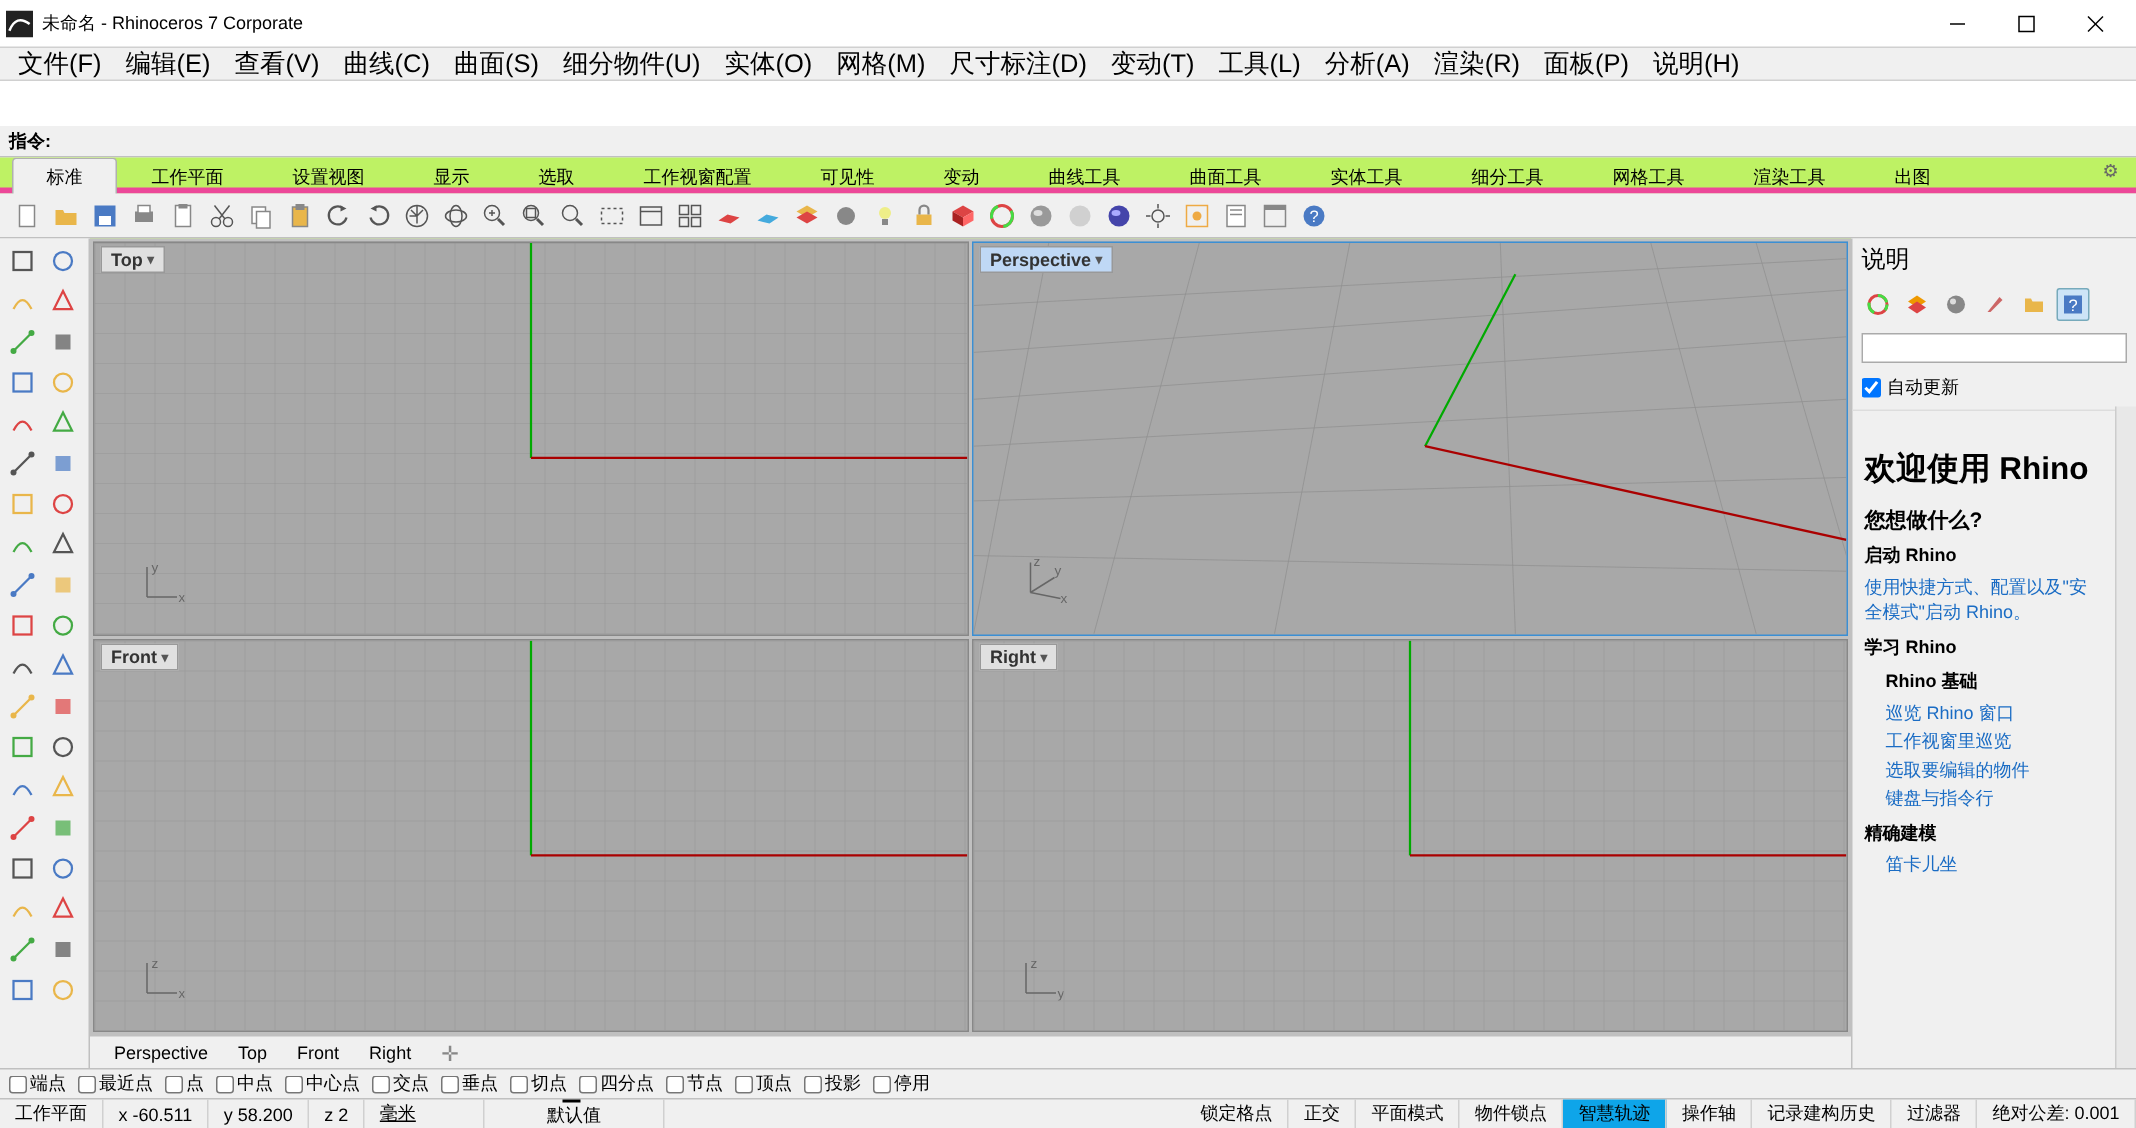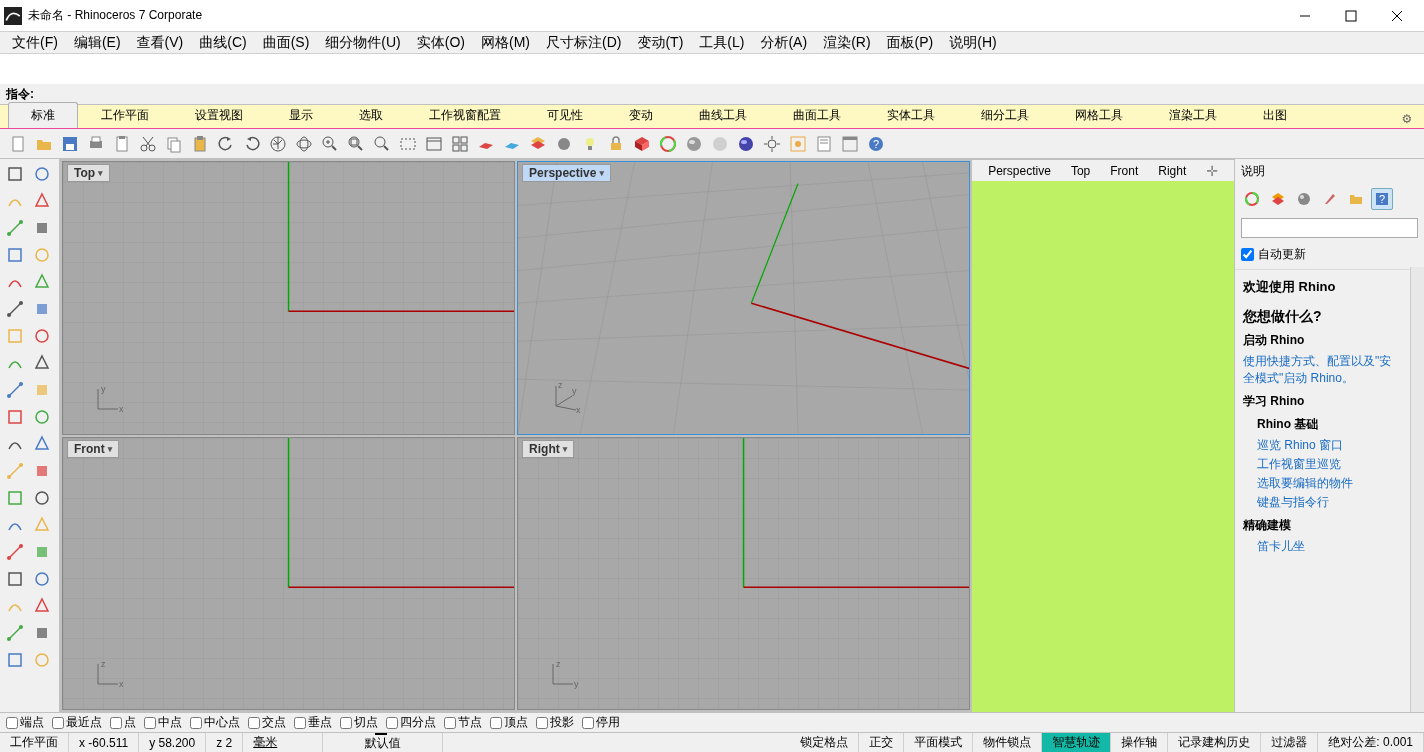--- a/index.html
+++ b/index.html
@@ -7,86 +7,86 @@
 
 
 .titlebar { height: 32px; background: #fff; display: flex; align-items: center; padding: 0 4px; border-bottom: 1px solid #d0d0d0; }
 .titlebar .icon { width: 18px; height: 18px; margin-right: 6px; }
 .titlebar .title { flex: 1; font-size: 12px; }
 .titlebar .win-btns { display: flex; gap: 0; }
 .titlebar .win-btn { width: 46px; height: 28px; display: flex; align-items: center; justify-content: center; font-size: 14px; }
 
 
 .menubar { height: 22px; background: #f0f0f0; display: flex; align-items: center; padding: 0 4px; border-bottom: 1px solid #d0d0d0; }
-.menubar span { padding: 2px 8px; font-size: 14px; cursor: default; }
+.menubar span { padding: 2px 8px; font-size: 17px; cursor: default; }
 
 
 .cmd-area { background: #fff; border-bottom: 1px solid #c0c0c0; }
 .cmd-history { height: 30px; background: #fff; }
 .cmd-line { height: 20px; display: flex; align-items: center; background: #f0f0f0; padding: 0 6px; font-size: 12px; color: #000; font-weight:bold;}
 .cmd-input { flex: 1; border: none; outline: none; font-size: 12px; background: #f0f0f0; margin-left: 4px; }
 
 
-.tabstrip { height: 24px; background: #fef9c3; display: flex; align-items: flex-end; border-bottom: 1px solid #ec4899; padding: 0 8px; gap: 0; }
+.tabstrip { height: 24px; background: #bef264; display: flex; align-items: flex-start; border-bottom: 4px solid #ec4899; padding: 0 8px; gap: 0; }
 .tabstrip .tab { padding: 4px 22px; font-size: 12px; border: 1px solid transparent; border-bottom: none; cursor: default; }
 .tabstrip .tab.active { background: #f0f0f0; border-color: #b0b0b0; border-radius: 3px 3px 0 0; }
 .tabstrip .gear { margin-left: auto; width: 18px; height: 18px; display:flex; align-items:center; justify-content:center; color:#666; }
 
 
 .main-toolbar { height: 30px; background: #f0f0f0; display: flex; align-items: center; padding: 0 6px; gap: 2px; border-bottom: 1px solid #c0c0c0; }
 .main-toolbar .tbtn { width: 24px; height: 24px; display: flex; align-items: center; justify-content: center; border-radius: 2px; }
 
 
 .workspace { flex: 1; display: flex; min-height: 0; }
 
 
 .side-toolbar { width: 60px; background: #f0f0f0; border-right: 1px solid #c0c0c0; display: flex; flex-wrap: wrap; align-content: flex-start; padding: 2px; gap: 1px; }
 .side-toolbar .tbtn { width: 26px; height: 26px; display: flex; align-items: center; justify-content: center; border-radius: 2px; }
 
 
-.viewport-area { flex: 1; display: flex; flex-direction: row; background: #bef264; }
+.viewport-area { flex: 1; display: flex; flex-direction: column; background: #bef264; }
 .viewports { flex: 1; display: grid; grid-template-columns: 1fr 1fr; grid-template-rows: 1fr 1fr; gap: 2px; padding: 2px; background: #c0c0c0; }
 .viewport { background: #a8a8a8; position: relative; overflow: hidden; border: 1px solid #888; }
 .viewport.active { border: 1px solid #3b8fd4; }
 .vp-label { position: absolute; top: 2px; left: 4px; background: #e0e0e0; padding: 1px 6px; font-size: 12px; font-weight: bold; display: flex; align-items: center; gap: 3px; color:#333; border:1px solid #999; }
 .vp-label.active { background: #bfd8f5; }
 .vp-label .dd { font-size: 9px; color: #555; }
 .axis { position: absolute; bottom: 20px; left: 30px; font-size: 10px; color: #555; }
 .grid-bg { position: absolute; inset: 0; }
 
 
 .vp-tabs { height: 22px; background: #f0f0f0; display: flex; align-items: center; padding: 0 6px; gap: 0; border-top: 1px solid #c0c0c0; }
 .vp-tabs span { padding: 2px 10px; font-size: 12px; cursor: default; }
 .vp-tabs span.plus { font-size: 14px; color: #888; }
 
 
 .right-panel { width: 190px; background: #f0f0f0; border-left: 1px solid #c0c0c0; display: flex; flex-direction: column; }
-.right-panel .hdr { padding: 4px 6px; font-size: 12px; }
+.right-panel .hdr { padding: 4px 6px; font-size: 16px; }
 .right-panel .icon-row { display: flex; gap: 4px; padding: 4px 6px; }
 .right-panel .icon-row .ic { width: 22px; height: 22px; display: flex; align-items: center; justify-content: center; border-radius: 2px; }
 .right-panel .icon-row .ic.sel { background: #cde4f7; border:1px solid #7ab; }
 .right-panel input.search { margin: 4px 6px; width: calc(100% - 12px); height: 20px; border: 1px solid #aaa; padding: 0 4px; font-size: 11px; }
 .right-panel label.chk { display: flex; align-items: center; gap: 4px; padding: 4px 6px; font-size: 12px; }
 .right-panel .help { flex: 1; overflow-y: auto; padding: 4px 8px; border-top: 1px solid #ddd; margin-top: 2px; position:relative;}
-.right-panel .help h1 { font-size: 13px; font-weight: bold; margin: 4px 0 12px; }
+.right-panel .help h1 { font-size: 21px; font-weight: bold; margin: 20px 0 12px; }
 .right-panel .help h2 { font-size: 14px; font-weight: bold; margin: 8px 0 6px; }
 .right-panel .help h3 { font-size: 12px; font-weight: bold; margin: 6px 0 4px; }
 .right-panel .help a { color: #1a6cc4; text-decoration: none; display: block; margin: 2px 0; font-size: 12px; }
 .right-panel .help .indent { padding-left: 14px; }
 .right-panel .scroll-ind { width:14px; background:#e8e8e8; border-left:1px solid #ccc;}
 
 
 .osnap-bar { height: 20px; background: #f0f0f0; display: flex; align-items: center; padding: 0 6px; gap: 8px; border-top: 1px solid #c0c0c0; font-size: 12px; }
 .osnap-bar label { display: flex; align-items: center; gap: 2px; }
 .osnap-bar input[type=checkbox]{ width:12px; height:12px;}
 
 
 .status-bar { height: 20px; background: #f0f0f0; display: flex; align-items: center; border-top: 1px solid #c0c0c0; font-size: 12px; }
 .status-bar .cell { padding: 0 10px; border-right: 1px solid #d0d0d0; height: 100%; display: flex; align-items: center; white-space: nowrap; }
-.status-bar .cell.active { background: #14b8a6; }
+.status-bar .cell.active { background: #0ea5e9; }
 .status-bar .swatch { width:12px; height:12px; background:#000; margin-right:4px; display:inline-block;}
 
 svg { display: block; }
 </style>
 </head>
 <body>
 
 <div class="titlebar">
   <svg class="icon" viewBox="0 0 16 16">
       <rect width="16" height="16" fill="#222"></rect>

